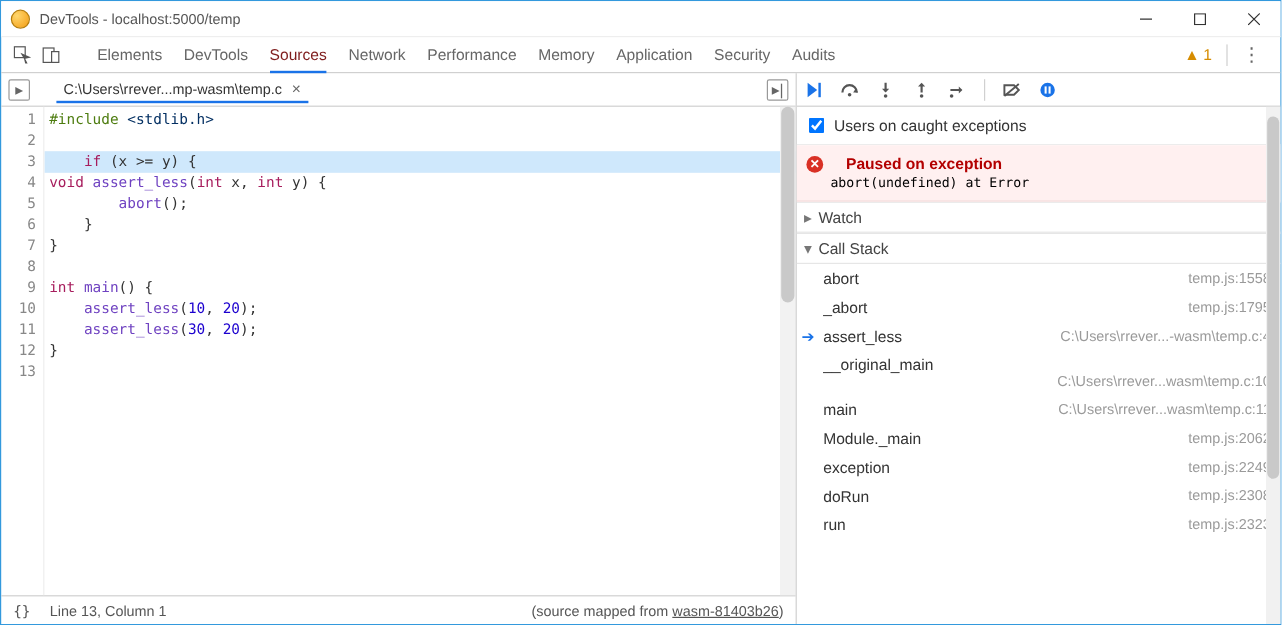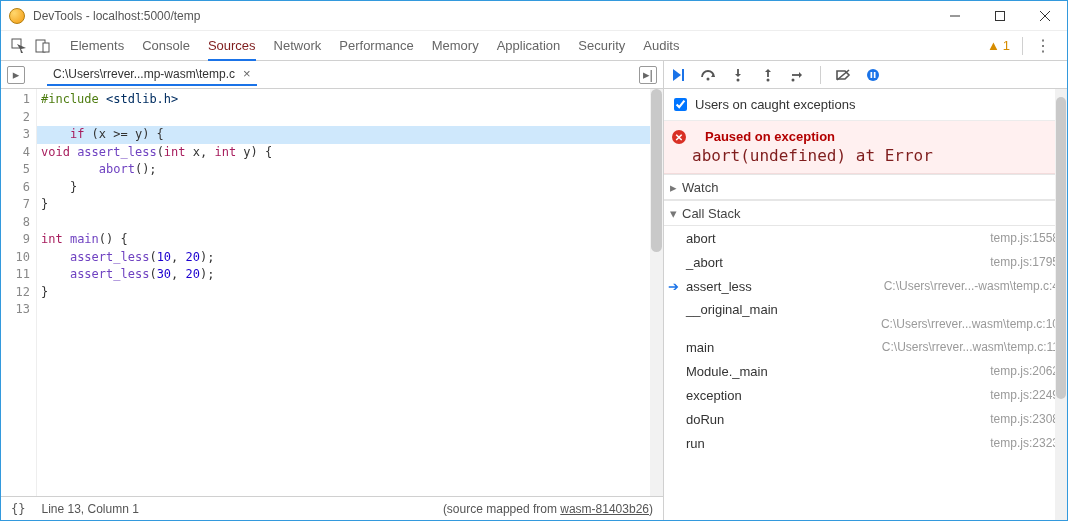--- a/index.html
+++ b/index.html
@@ -6,21 +6,21 @@
 body { font-family: "Segoe UI", Arial, sans-serif; font-size: 13px; color: #333; background: #fff; overflow: hidden; }
 .window { width: 1068px; height: 521px; border: 1px solid #3399dd; display: flex; flex-direction: column; background: #fff; }
 .titlebar { height: 30px; display: flex; align-items: center; padding: 0 0 0 8px; background: #fff; border-bottom: 1px solid #eee; }
 .titlebar .app-icon { width: 16px; height: 16px; background: radial-gradient(circle at 30% 30%, #ffd76e, #f39c12); border: 1px solid #b47d0c; border-radius: 50%; margin-right: 8px; }
 .titlebar .title { flex: 1; font-size: 12px; color: #555; }
 .titlebar .win-controls { display: flex; }
 .titlebar .win-controls div { width: 45px; height: 29px; display: flex; align-items: center; justify-content: center; font-size: 14px; color: #555; }
 .toolbar { height: 30px; display: flex; align-items: center; padding: 0 8px; border-bottom: 1px solid #d0d0d0; }
 .toolbar .tb-btn { width: 20px; height: 20px; display: flex; align-items: center; justify-content: center; margin-right: 4px; color: #555; }
 .toolbar .tb-btn svg { width: 16px; height: 16px; }
-.tabs { display: flex; gap: 18px; margin-left: 13px; flex: 1; text-align: center; }
+.tabs { display: flex; gap: 18px; margin-left: 24px; flex: 1; text-align: center; }
 .tab { font-size: 13px; color: #666; padding: 6px 0; cursor: pointer; }
 .tab.active { color: #7f1d1d; border-bottom: 2px solid #1a73e8; margin-bottom: -1px; }
 .warning-chip { display: flex; align-items: center; color: #d68c00; font-size: 13px; margin-right: 8px; }
 .warning-chip .tri { color: #d68c00; margin-right: 3px; }
 .kebab { font-size: 16px; color: #666; padding: 0 8px; }
 .main { flex: 1; display: flex; min-height: 0; }
 .left-pane { flex: 1; display: flex; flex-direction: column; min-width: 0; }
 .file-tab-bar { height: 28px; display: flex; align-items: center; border-bottom: 1px solid #d0d0d0; padding: 0 6px; }
 .file-tab-bar .tri-btn { width: 18px; height: 18px; display: flex; align-items: center; justify-content: center; border: 1px solid #999; border-radius: 2px; color: #666; }
 .file-tab { margin-left: 22px; padding: 3px 6px; font-size: 12px; color: #333; display: flex; align-items: center; border-bottom: 2px solid #1a73e8; }
@@ -46,21 +46,21 @@
 .right-pane { width: 404px; border-left: 1px solid #d0d0d0; display: flex; flex-direction: column; min-height: 0; position: relative; }
 .dbg-toolbar { height: 28px; display: flex; align-items: center; border-bottom: 1px solid #d0d0d0; padding: 0 6px; gap: 14px; }
 .dbg-toolbar .ic { width: 16px; height: 16px; display: flex; align-items: center; justify-content: center; }
 .dbg-toolbar svg { width: 16px; height: 16px; }
 .dbg-toolbar .sep { width: 1px; height: 18px; background: #d0d0d0; }
 .pause-caught { height: 32px; display: flex; align-items: center; border-bottom: 1px solid #ececec; padding-left: 10px; font-size: 13px; }
 .pause-caught input { margin-right: 8px; }
 .paused-box { background: #fff0f0; padding: 8px 10px 8px 28px; position: relative; border-bottom: 1px solid #f3dcdc; }
 .paused-box .err-ic { position: absolute; left: 8px; top: 9px; width: 14px; height: 14px; border-radius: 50%; background: #d93025; display: flex; align-items: center; justify-content: center; color: #fff; font-size: 10px; font-weight: bold; }
 .paused-box .hd { color: #b30000; font-weight: 600; margin-left: 13px; }
-.paused-box .msg { color: #7f1d1d; font-family: Menlo, Consolas, monospace; font-size: 16px; margin-top: 2px; }
+.paused-box .msg { color: #000000; font-family: Menlo, Consolas, monospace; font-size: 11px; margin-top: 2px; }
 .sect-head { height: 26px; display: flex; align-items: center; border-top: 1px solid #e6e6e6; border-bottom: 1px solid #e6e6e6; padding-left: 6px; font-size: 13px; color: #444; cursor: pointer; }
 .sect-head .arrow { width: 12px; display: inline-block; color: #777; }
 .call-stack { display: flex; flex-direction: column; overflow: hidden; }
 .frame { display: flex; align-items: center; padding: 4px 8px 4px 22px; font-size: 13px; border-bottom: 0; position: relative; min-height: 24px; }
 .frame.sel .ptr { position: absolute; left: 4px; color: #1a73e8; }
 .frame .fn { color: #333; }
 .frame .loc { margin-left: auto; color: #9a9a9a; font-size: 12px; text-align: right; }
 .frame.wrap { flex-wrap: wrap; }
 .frame.wrap .loc { width: 100%; margin-left: 0; text-align: right; }
 .rp-scroll { position: absolute; right: 0; top: 28px; bottom: 0; width: 12px; background: #f1f1f1; }
@@ -101,21 +101,21 @@
         </svg>
     </div>
     <div class="tb-btn">
       <svg viewBox="0 0 16 16">
           <rect x="1" y="2" width="9" height="12" fill="none" stroke="#555"></rect>
           <rect x="8" y="5" width="6" height="9" fill="#fff" stroke="#555"></rect>
         </svg>
     </div>
     <div class="tabs">
         <div class="tab">Elements</div>
-        <div class="tab">Console</div>
+        <div class="tab">DevTools</div>
         <div class="tab active">Sources</div>
         <div class="tab">Network</div>
         <div class="tab">Performance</div>
         <div class="tab">Memory</div>
         <div class="tab">Application</div>
         <div class="tab">Security</div>
         <div class="tab">Audits</div>
       </div>
     <div class="warning-chip">
       <span class="tri">▲</span>

